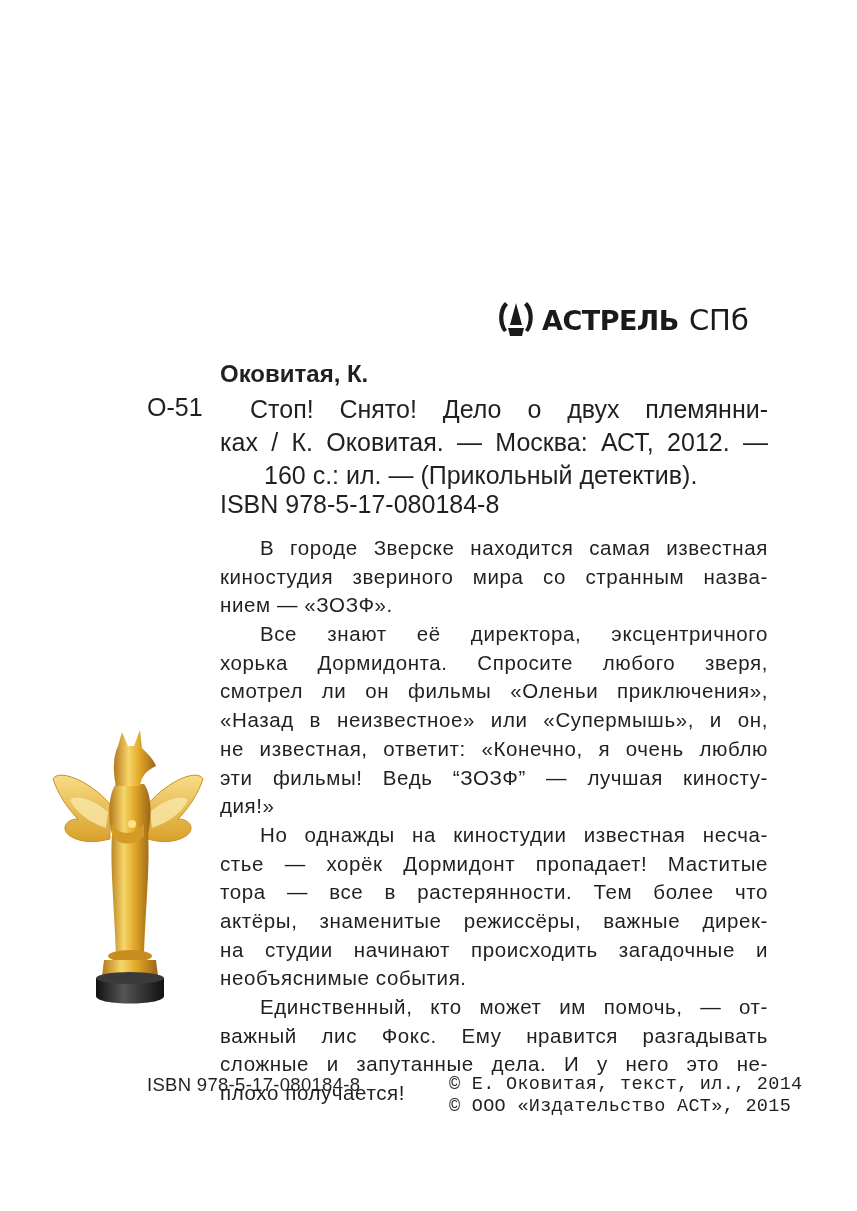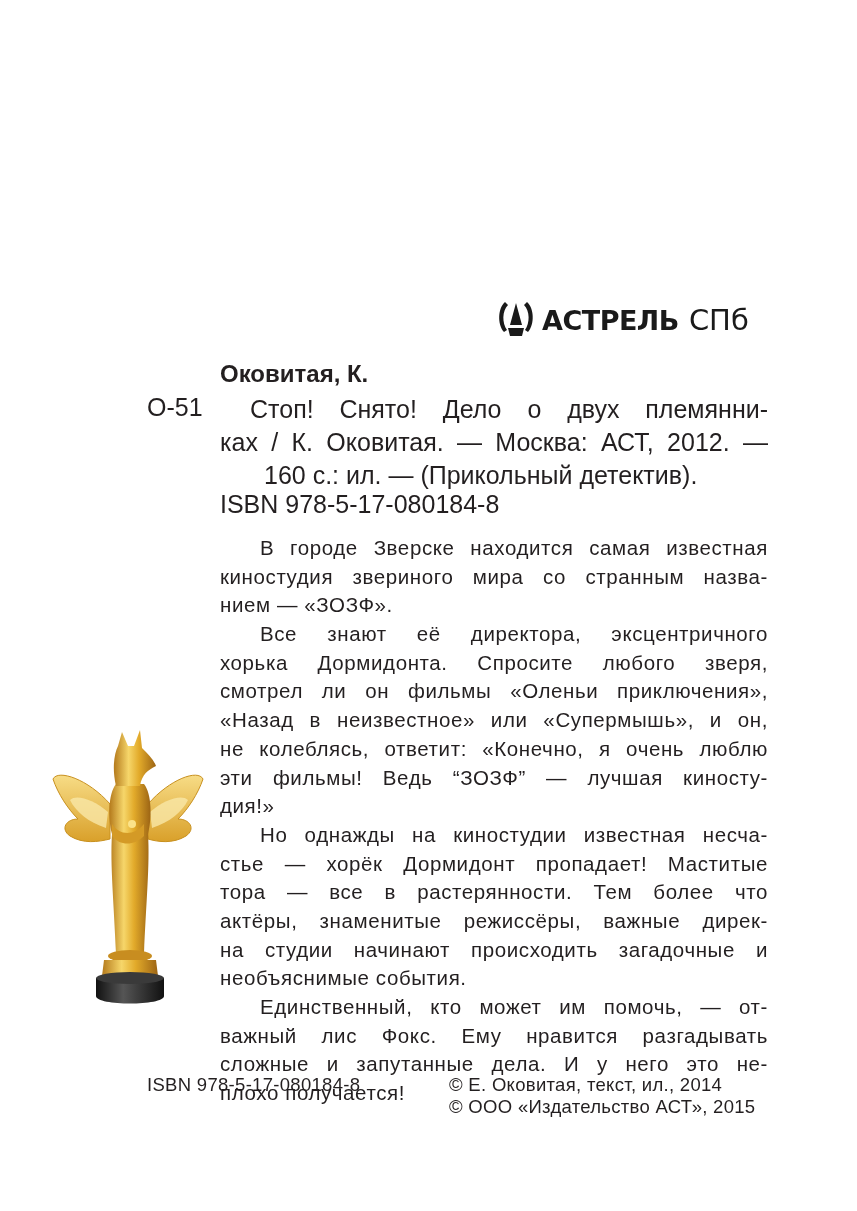--- a/index.html
+++ b/index.html
@@ -28,21 +28,21 @@
     .annot .line { display: block; text-align: justify; text-align-last: justify; white-space: nowrap; height: 28.7px; }
     .annot .line.last { text-align-last: left; }
     .annot .line.indent { padding-left: 40px; }
 
     
     .statuette { left: 48px; top: 724px; width: 160px; height: 290px; }
 
     
     .foot { font-size: 18.5px; line-height: 22px; letter-spacing: 0.3px; }
     .foot-isbn { left: 147px; top: 1074px; }
-    .foot-copy { left: 449px; top: 1074px; width: 318px; }
+    .foot-copy { left: 449px; top: 1074px; width: 318px; font-family: Liberation Mono, monospace; }
     .foot-copy .line { display: block; white-space: nowrap; }
   </style>
 </head>
 <body>
 
 <div class="abs logo">
   <span>
     <svg viewBox="0 0 40 40">
       <path d="M9 4 C2 10 1 26 8 34 L11 32 C6 25 6 13 12 7 Z" fill="#1a1a1a"></path>
       <path d="M31 4 C38 10 39 26 32 34 L29 32 C34 25 34 13 28 7 Z" fill="#1a1a1a"></path>
@@ -64,21 +64,21 @@
 <div class="abs isbn-main">ISBN 978-5-17-080184-8</div>
 
 <div class="abs annot" id="annot">
     <span class="line indent">В городе Зверске находится самая известная</span>
     <span class="line">киностудия звериного мира со странным назва-</span>
     <span class="line last">нием — «ЗОЗФ».</span>
     <span class="line indent">Все знают её директора, эксцентричного</span>
     <span class="line">хорька Дормидонта. Спросите любого зверя,</span>
     <span class="line">смотрел ли он фильмы «Оленьи приключения»,</span>
     <span class="line">«Назад в неизвестное» или «Супермышь», и он,</span>
-    <span class="line">не колеблясь, ответит: «Конечно, я очень люблю</span>
+    <span class="line">не известная, ответит: «Конечно, я очень люблю</span>
     <span class="line">эти фильмы! Ведь “ЗОЗФ” — лучшая киносту-</span>
     <span class="line last">дия!»</span>
     <span class="line indent">Но однажды на киностудии известная несча-</span>
     <span class="line">стье — хорёк Дормидонт пропадает! Маститые</span>
     <span class="line">тора — все в растерянности. Тем более что</span>
     <span class="line">актёры, знаменитые режиссёры, важные дирек-</span>
     <span class="line">на студии начинают происходить загадочные и</span>
     <span class="line last">необъяснимые события.</span>
     <span class="line indent">Единственный, кто может им помочь, — от-</span>
     <span class="line">важный лис Фокс. Ему нравится разгадывать</span>

